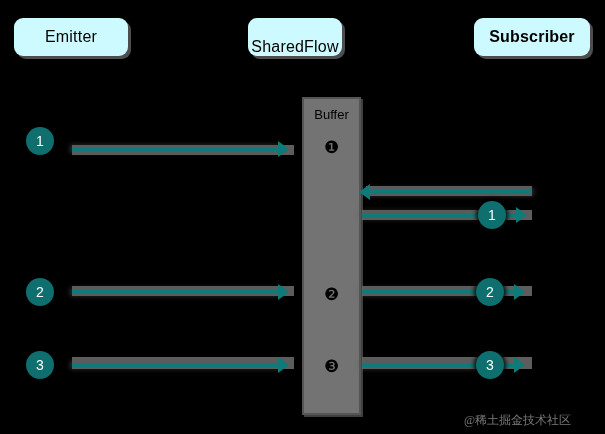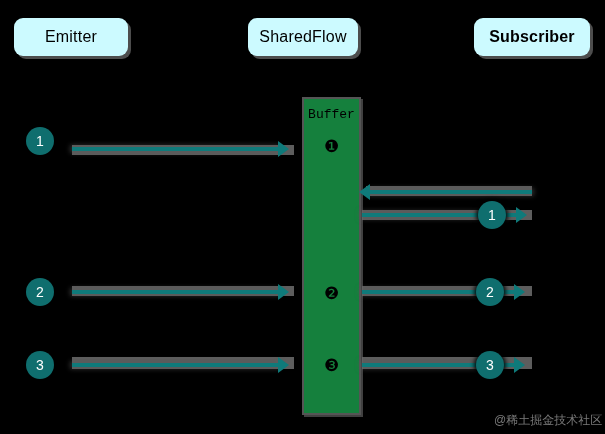--- a/index.html
+++ b/index.html
@@ -13,25 +13,24 @@
     border-radius:9px;
     box-shadow:3px 3px 0 rgba(255,255,255,0.30);
     display:flex;align-items:center;justify-content:center;
     color:#000;font-size:16px;letter-spacing:.2px;
     white-space:nowrap;
   }
 
   
   .buffer-box{
     position:absolute;
-    background:#15803d;
+    background:#737373;
     border:2px solid #555;
     box-shadow:2px 2px 0 rgba(255,255,255,0.25);
     box-sizing:border-box;
-    font-family:Liberation Mono, monospace;
   }
   .buffer-label{
     position:absolute;
     color:#000;font-size:13px;
     left:0;right:0;text-align:center;
   }
   .buffer-token{
     position:absolute;
     left:0;right:0;text-align:center;
     color:#000;font-size:17px;line-height:1;
@@ -75,21 +74,21 @@
 </style>
 </head>
 <body>
 
 <div id="stage">
 
   <div class="lane-box" style="left:14px;top:18px;width:114px;height:38px;">
     <span>Emitter</span>
   </div>
 
-  <div class="lane-box" style="left:248px;top:18px;width:110px;height:38px;">
+  <div class="lane-box" style="left:248px;top:18px;width:94px;height:38px;align-items:flex-end;">
     <span>SharedFlow</span>
   </div>
 
   <div class="lane-box" style="left:474px;top:18px;width:116px;height:38px;font-weight:bold;">
     <span>Subscriber</span>
   </div>
 
   <div class="buffer-box" style="left:302px;top:97px;width:59px;height:318px;">
     <div class="buffer-label" style="top:8px;">Buffer</div>
     <div class="buffer-token" style="top:40px;">❶</div>
@@ -139,15 +138,15 @@
   <div class="head-r" style="left:278px;top:357px;"></div>
 
   <div class="stub" style="left:362px;top:357px;width:170px;height:12px;"></div>
   <div class="flow glow" style="left:362px;top:363px;width:122px;"></div>
   <div class="token" style="left:476px;top:351px;">
     <span>3</span>
   </div>
   <div class="flow" style="left:504px;top:363px;width:12px;"></div>
   <div class="head-r" style="left:514px;top:357px;"></div>
 
-  <div class="watermark" style="left:494px;top:412px;">@稀土掘金技术社区</div>
+  <div class="watermark" style="left:464px;top:412px;font-family:Liberation Serif, serif;">@稀土掘金技术社区</div>
 
 </div>
 
 </body></html>

